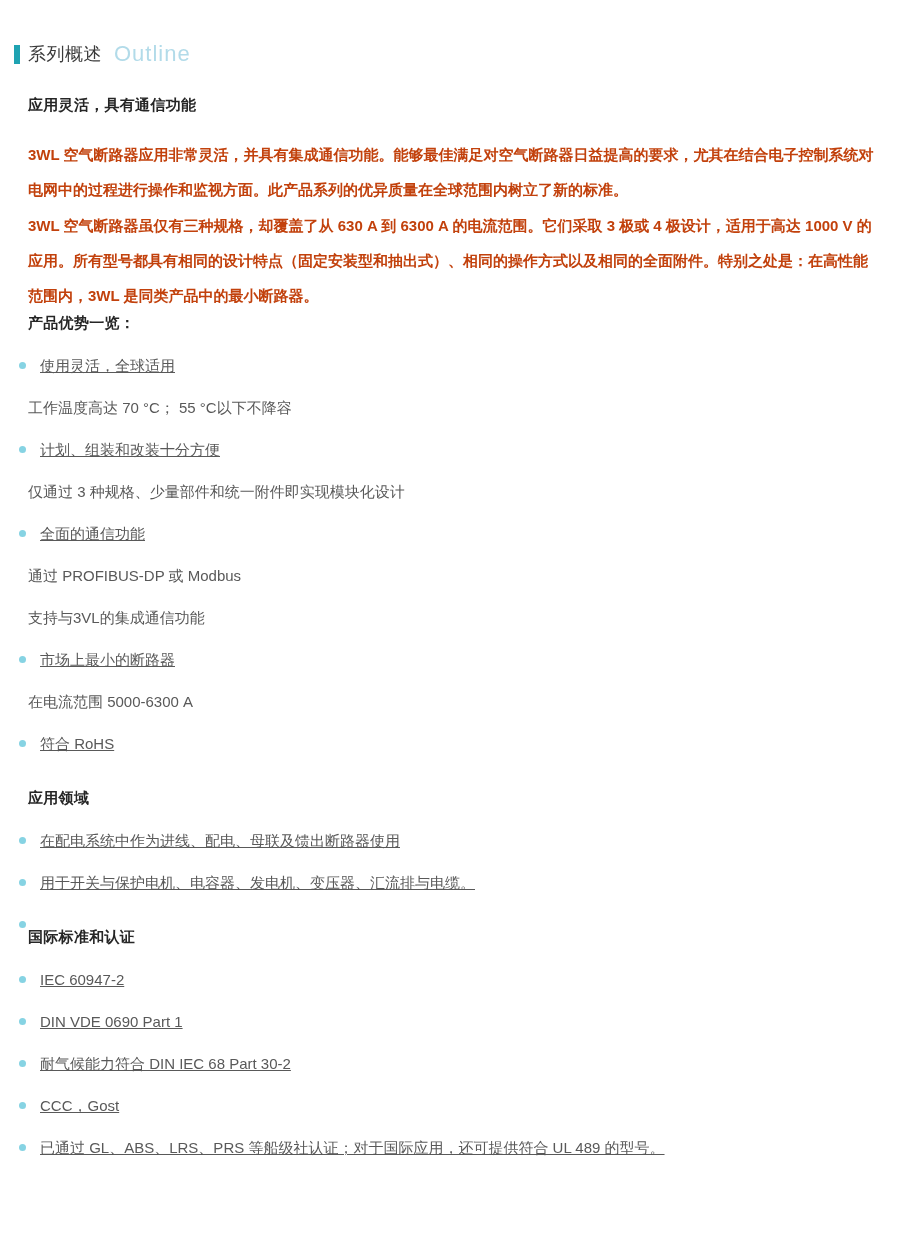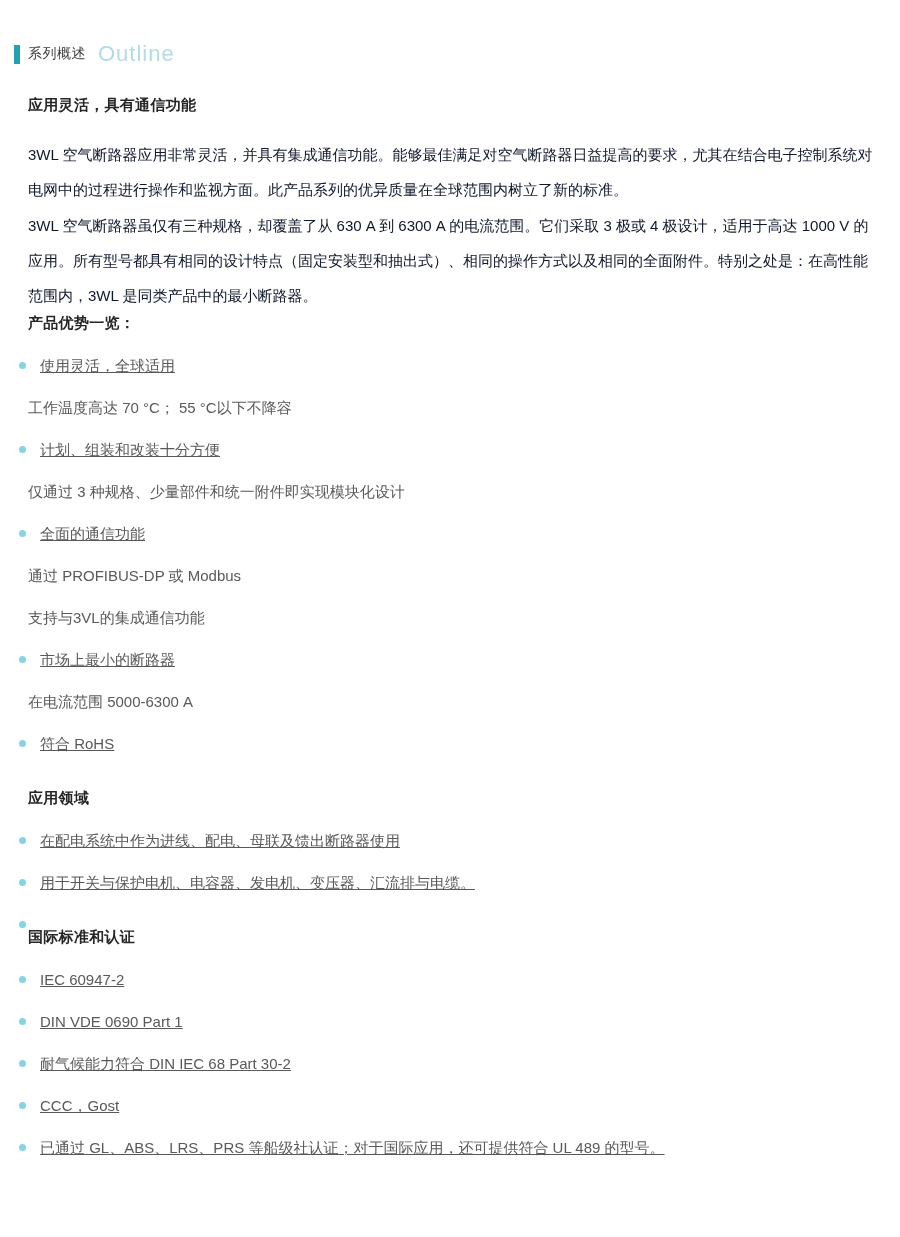--- a/index.html
+++ b/index.html
@@ -15,21 +15,21 @@
 
   
   .title-row { display: flex; align-items: center; }
   .accent-bar {
     width: 6px; height: 19px;
     background: #1fa3b2;
     margin-right: 8px;
     flex: 0 0 auto;
   }
   .title-cn {
-    font-size: 14px;
+    font-size: 18px;
     color: #3a3a3a;
     font-weight: 500;
     letter-spacing: 0.5px;
   }
   .title-en {
     font-size: 22px;
     color: #b2dbe9;
     margin-left: 12px;
     letter-spacing: 1px;
   }
@@ -45,21 +45,22 @@
     font-weight: 700;
     color: #262626;
     margin-bottom: 22px;
     letter-spacing: 0.3px;
   }
   .sec-heading.first { margin-top: 29px; }
 
   p.body-para {
     line-height: 35px;
     margin-bottom: 1px;
-    color: #0f172a;
+    color: #c2410c;
+    font-weight: bold;
   }
 
   
   .li {
     position: relative;
     line-height: 21px;
     margin-bottom: 21px;
     color: #595959;
   }
   .li.bullet { padding-left: 12px; text-decoration: underline; }

